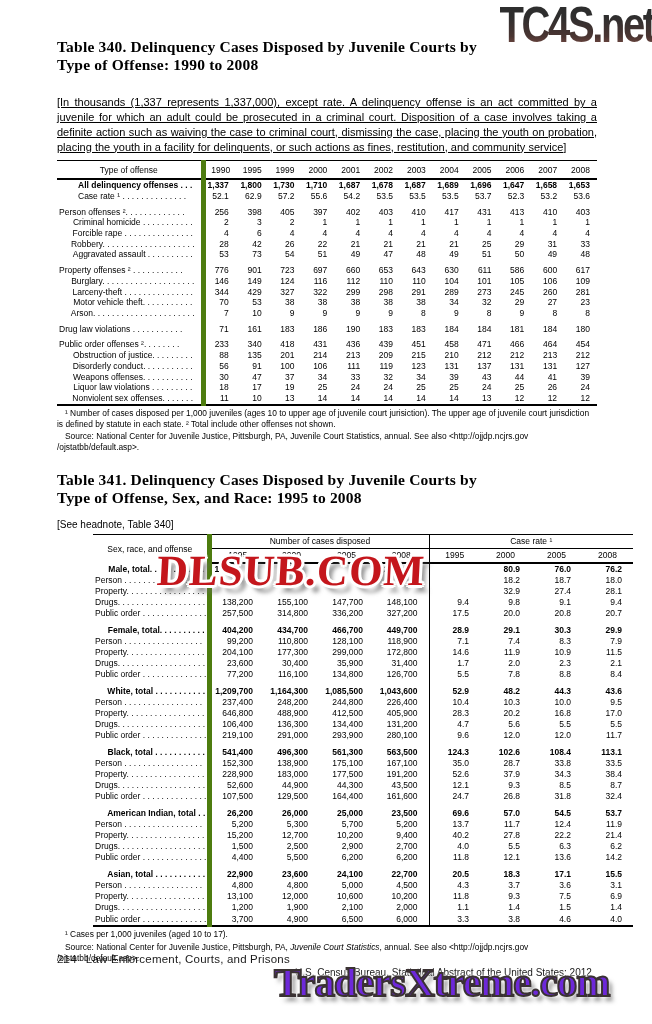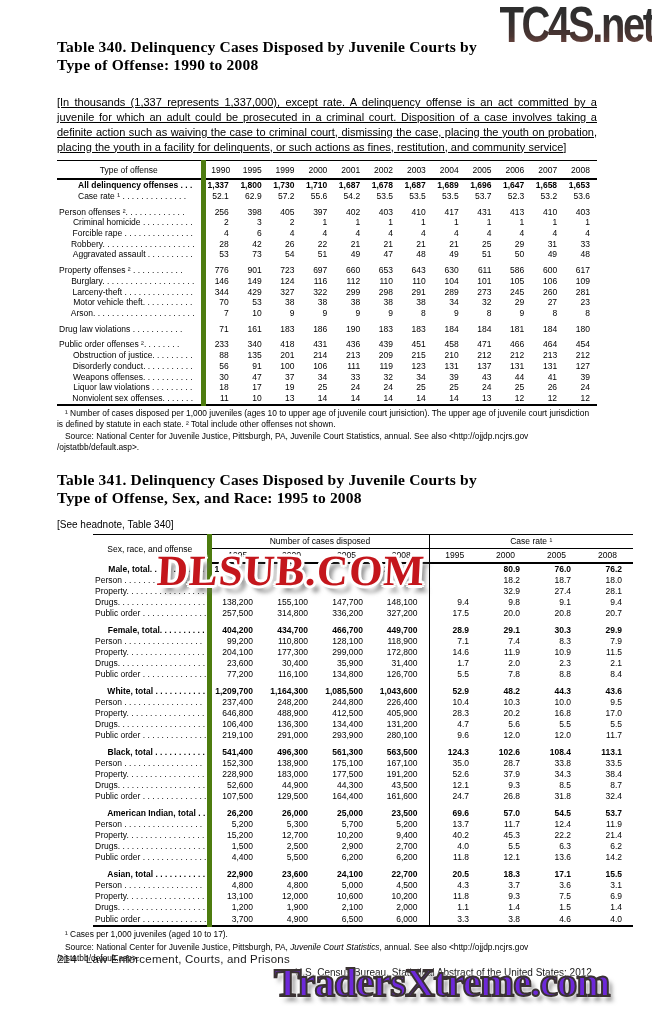--- a/index.html
+++ b/index.html
@@ -700,21 +700,21 @@
               <td class="num">12.4</td>
               <td class="num">11.9</td>
             </tr>
             <tr>
               <td class="stub ind0">Property. . . . . . . . . . . . . . . . .</td>
               <td class="num">15,200</td>
               <td class="num">12,700</td>
               <td class="num">10,200</td>
               <td class="num gsep">9,400</td>
               <td class="num">40.2</td>
-              <td class="num">45.3</td>
+              <td class="num">27.8</td>
               <td class="num">22.2</td>
               <td class="num">21.4</td>
             </tr>
             <tr>
               <td class="stub ind0">Drugs. . . . . . . . . . . . . . . . . . .</td>
               <td class="num">1,500</td>
               <td class="num">2,500</td>
               <td class="num">2,900</td>
               <td class="num gsep">2,700</td>
               <td class="num">4.0</td>

